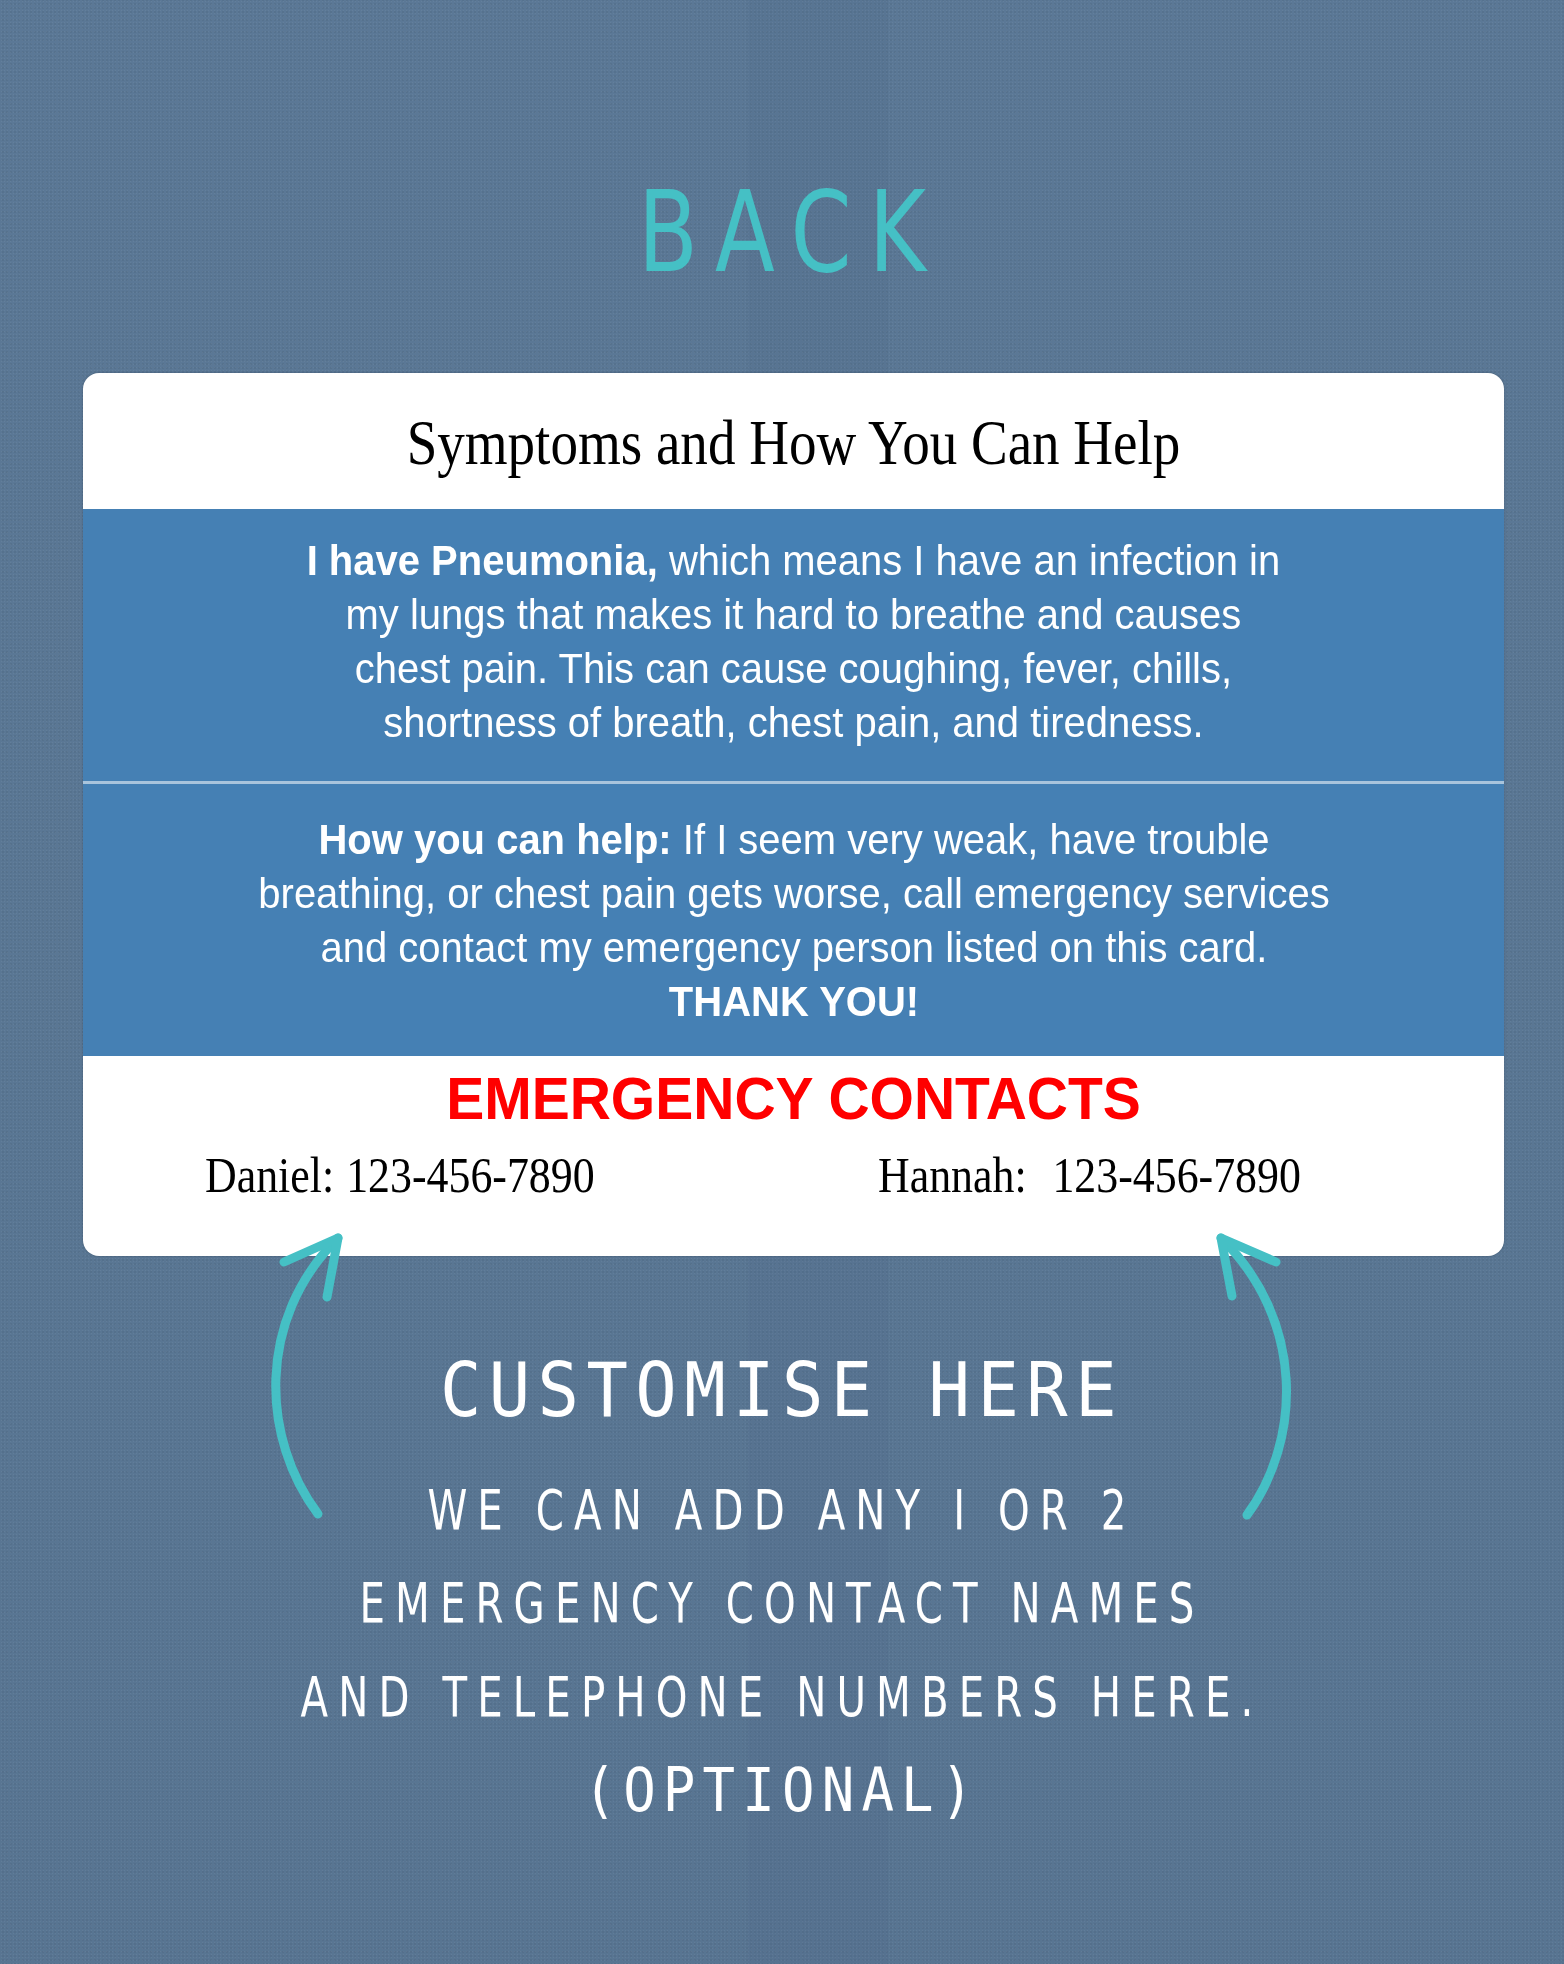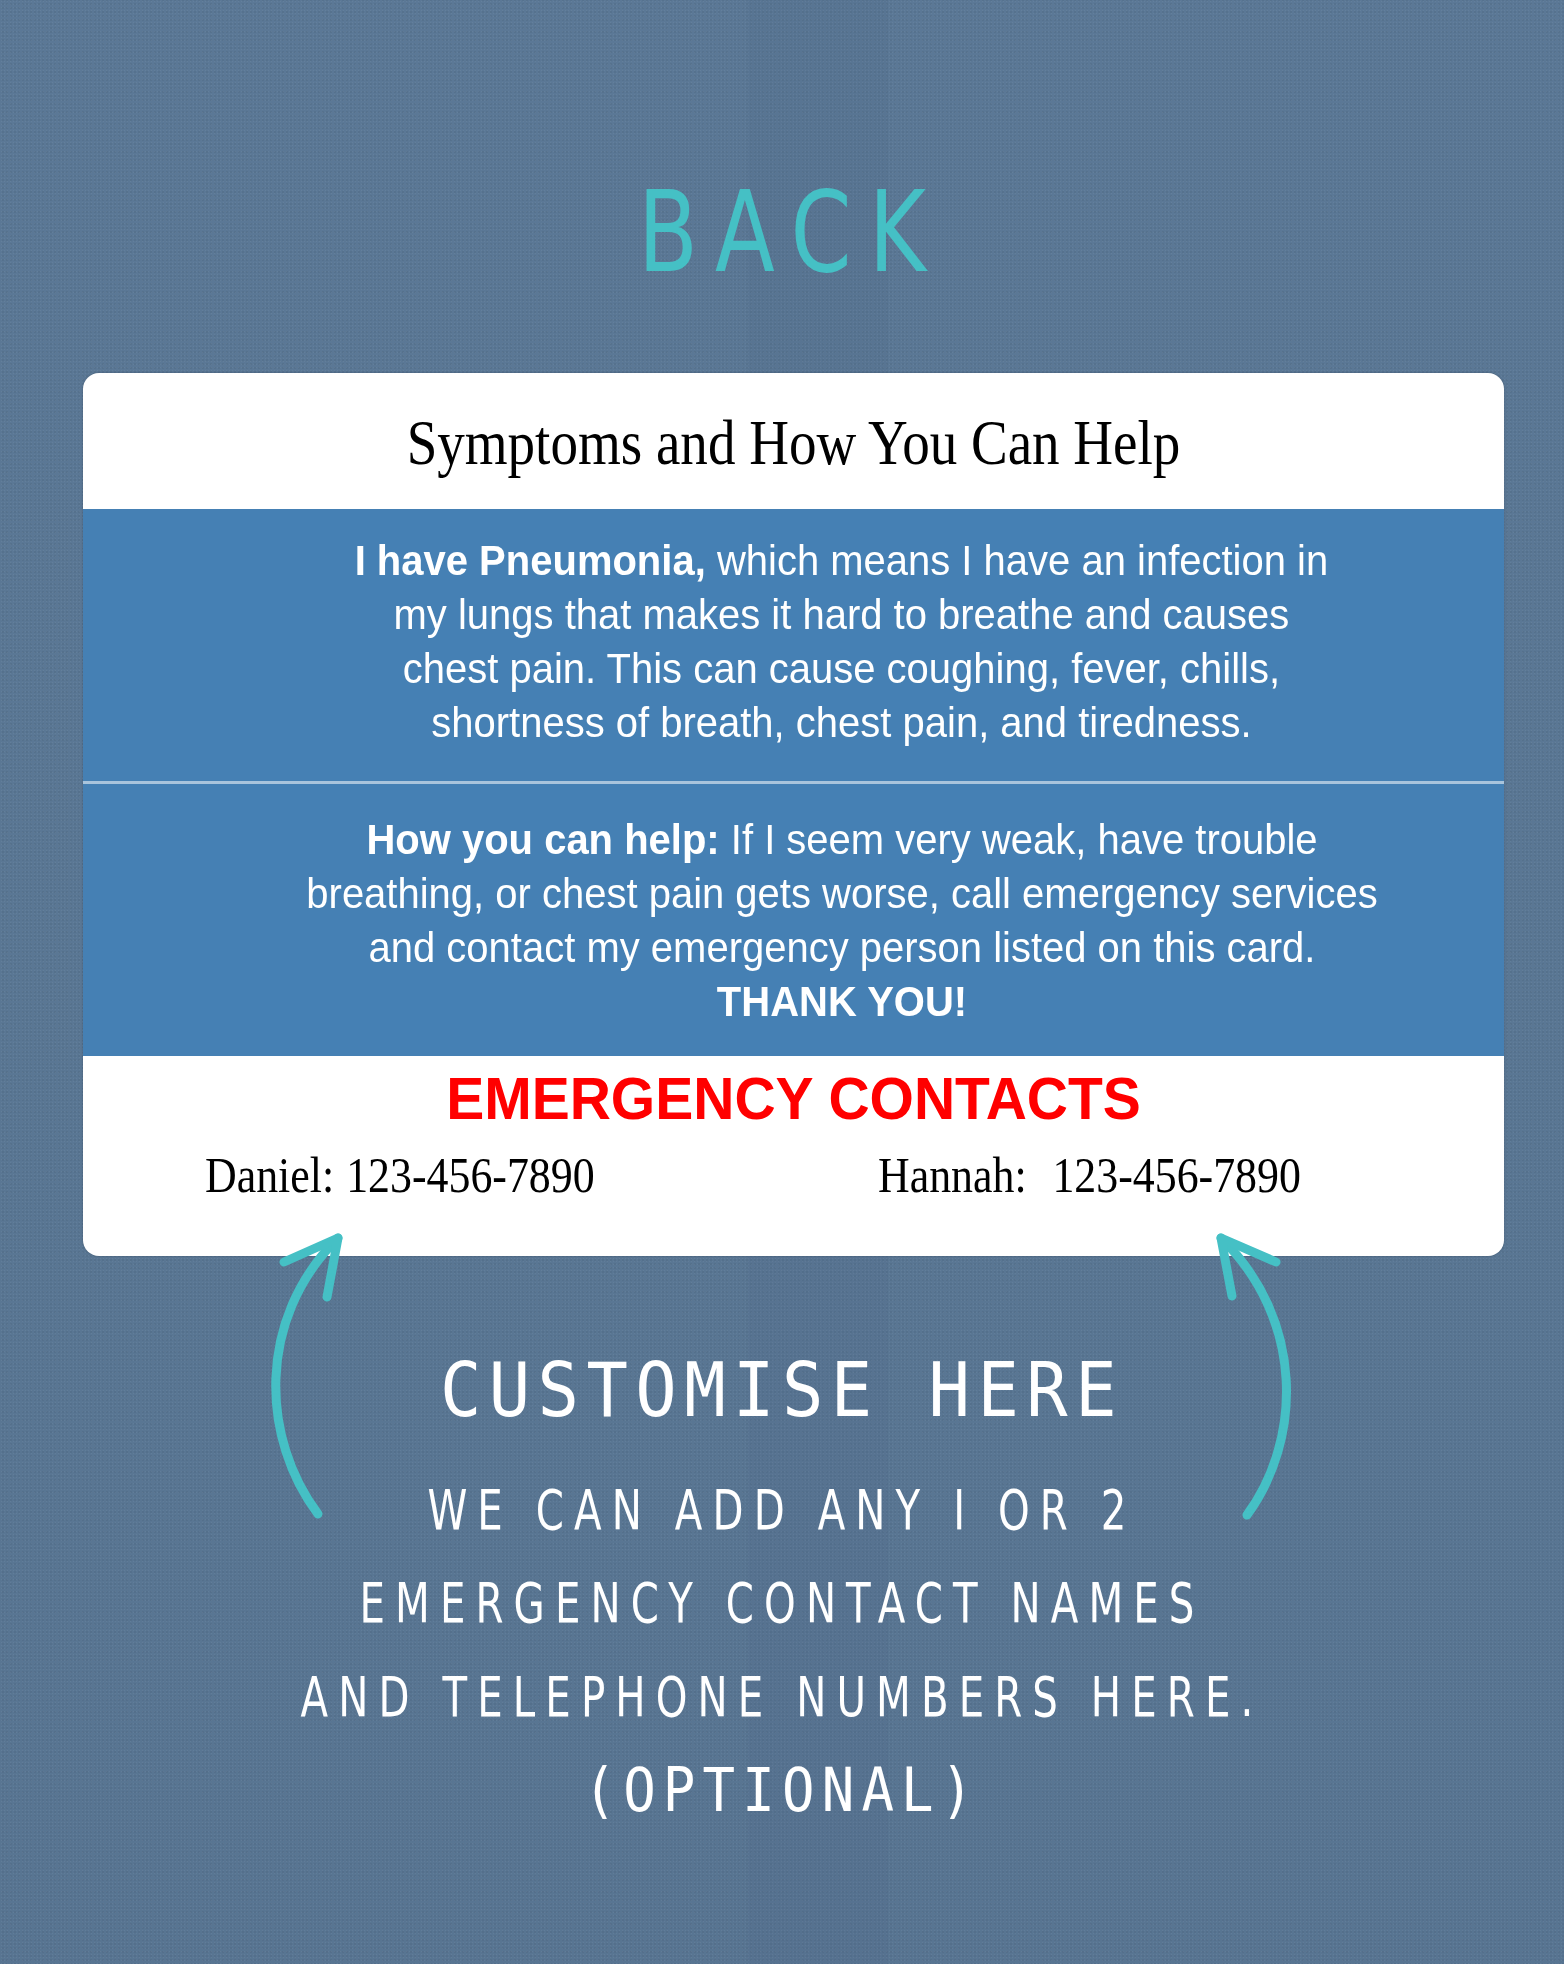--- a/index.html
+++ b/index.html
@@ -81,21 +81,20 @@
     .blue-section {
       position: absolute;
       left: 0;
       width: 100%;
       text-align: center;
       color: #ffffff;
       font-family: "Liberation Sans", sans-serif;
       font-size: 43px;
       line-height: 54px;
       box-sizing: border-box;
-      margin-left: 48px;
     }
     .blue-section .inner {
       display: inline-block;
       transform: scaleX(0.93);
       transform-origin: center top;
       white-space: pre-line;
     }
     .sec-1 {
       top: 0;
       height: 272px;

